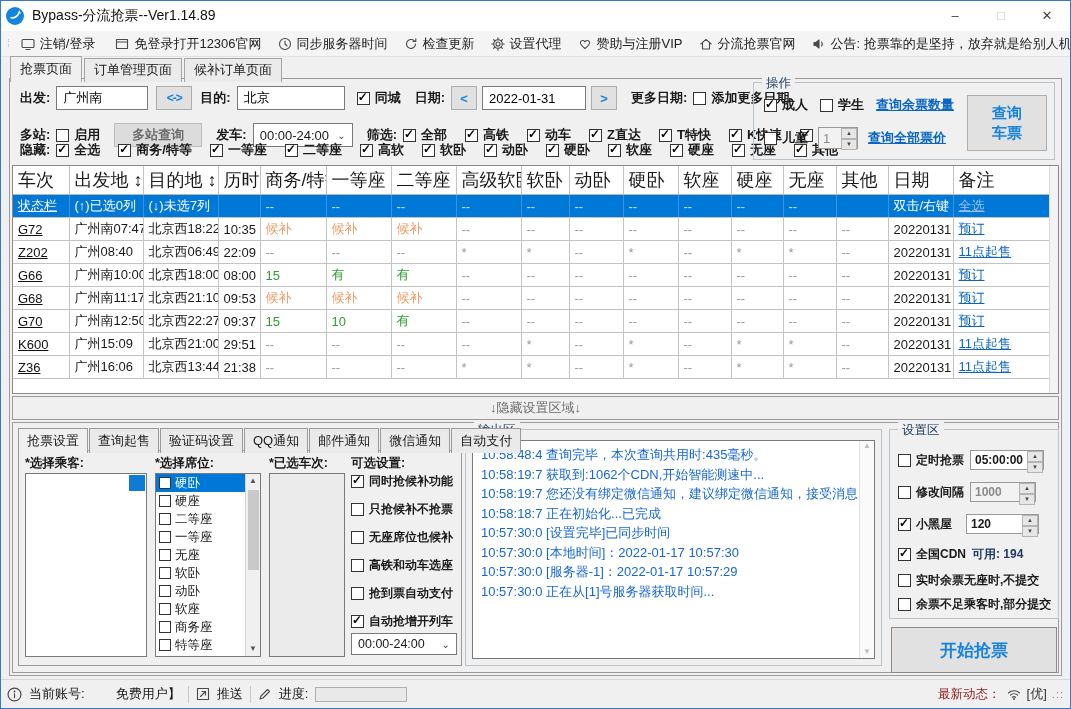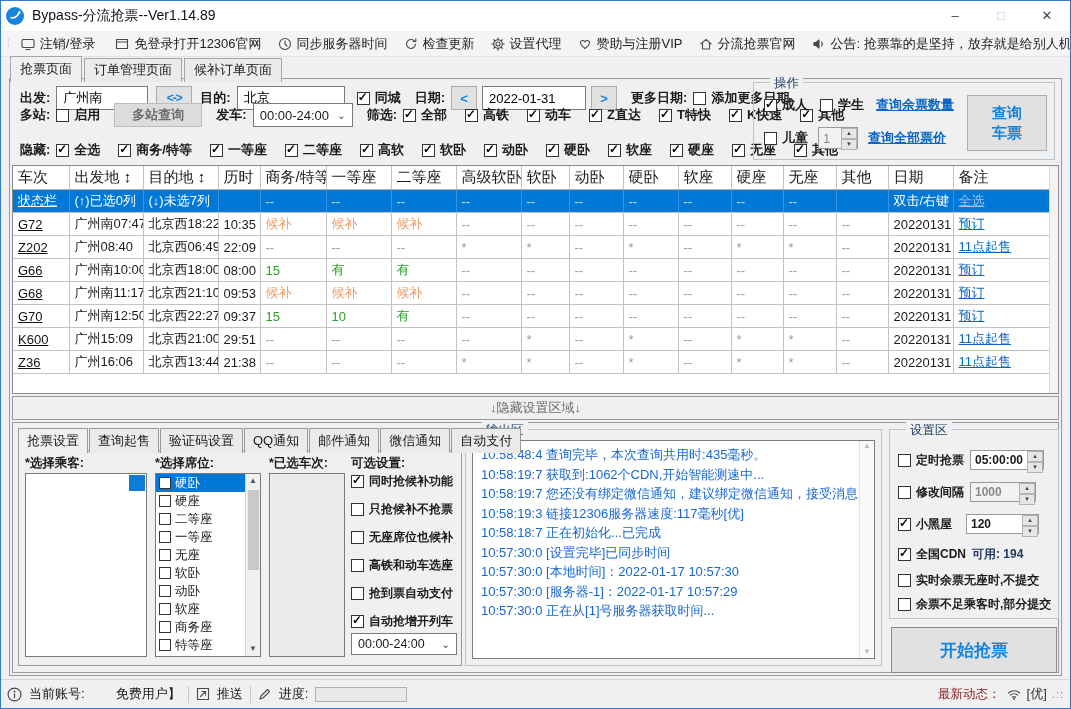--- a/index.html
+++ b/index.html
@@ -30,56 +30,56 @@
   .ptab.active{background:#f0f0f0;padding-top:3px;margin-top:-2px;position:relative;}
   .ptab.active::after{content:"";position:absolute;left:0;right:0;bottom:-1px;height:1px;background:#f0f0f0;}
 
   
   .page-body{position:absolute;left:8px;right:8px;top:77px;height:598px;border:1px solid #9b9b9b;background:#f0f0f0;}
 
   
   .form-area{position:absolute;left:0;top:0;right:0;height:86px;}
   .frow{position:absolute;left:10px;display:flex;align-items:center;white-space:nowrap;}
   .frow1{top:7px;}
-  .frow2{top:24px;text-align:right;}
+  .frow2{top:44px;text-align:right;}
   .frow3{top:62px;}
   .flabel{font-weight:bold;margin-right:6px;}
   .tinput{height:24px;border:1px solid #7a7a7a;background:#fff;padding:0 6px;font:13px "Liberation Sans",sans-serif;}
   .btn{display:inline-flex;align-items:center;justify-content:center;background:#e1e1e1;border:1px solid #adadad;color:#1583dd;font-weight:bold;}
   .swap-btn{width:36px;height:24px;font-size:12px;letter-spacing:-1px;margin:0 8px;}
   .nav-btn{width:26px;height:24px;font-size:13px;}
   .gray-btn{width:88px;height:24px;background:#dcdcdc;border:1px solid #bdbdbd;color:#6d6d6d;font-size:13px;}
   .dd{display:inline-flex;align-items:center;justify-content:space-between;border:1px solid #7a7a7a;background:#fff;height:24px;padding:0 6px;}
   .dd .arr{color:#444;font-size:10px;margin-left:6px;}
   .cbx{display:inline-flex;align-items:center;gap:5px;font-weight:bold;}
   .cb{width:13px;height:13px;border:1px solid #333;background:#fff;display:inline-block;position:relative;flex:none;}
   .cb.checked::after{content:"✓";position:absolute;left:0px;top:-3px;font-size:12px;font-weight:bold;color:#000;}
   .cbx-group{display:inline-flex;gap:18px;align-items:center;}
   .link{color:#0a66c2;text-decoration:underline;font-weight:bold;}
 
   .op-group{position:absolute;right:6px;top:3px;width:302px;height:78px;border:1px solid #b9c4cc;}
-  .group-label{position:absolute;top:-8px;left:8px;background:#f0f0f0;padding:0 4px;color:#16365c;font-size:12.5px;margin-left:8px;}
+  .group-label{position:absolute;top:-8px;left:8px;background:#f0f0f0;padding:0 4px;color:#16365c;font-size:12.5px;}
   .op-rowA{position:absolute;left:10px;top:13px;display:flex;gap:12px;align-items:center;}
   .op-rowB{position:absolute;left:10px;top:44px;display:flex;gap:10px;align-items:center;}
   .query-btn{position:absolute;right:7px;top:12px;width:80px;height:56px;font-size:15px;line-height:20px;}
   .query-btn span{width:2.2em;text-align:center;}
   .spin{display:inline-flex;border:1px solid #9a9a9a;background:#fff;height:22px;align-items:stretch;}
   .spin .val{padding:2px 4px;font-size:13px;display:flex;align-items:center;}
   .spin .btns{display:flex;flex-direction:column;width:16px;flex:none;}
   .spin .btns span{flex:1;font-size:6px;line-height:9px;text-align:center;color:#444;background:#e6e6e6;border:1px solid #b4b4b4;}
   .spin.disabled{background:#f2f2f2;}
   .spin.disabled .val{color:#8a8a8a;}
 
   
   .grid-area{position:absolute;left:2px;top:86px;right:2px;height:229px;background:#fff;border:1px solid #8a8a8a;overflow:hidden;}
   .grid-vscroll{position:absolute;right:0;top:0;bottom:0;width:9px;background:#f3f3f3;border-left:1px solid #dcdcdc;}
   table{border-collapse:collapse;table-layout:fixed;width:1037px;font-size:13px;}
   th,td{border-right:1px solid #c3c3c3;border-bottom:1px solid #c3c3c3;padding:2px 5px;text-align:left;height:17px;
     overflow:hidden;white-space:nowrap;font-weight:normal;}
-  thead th{font-size:15px;border-bottom:1px solid #b5b5b5;}
+  thead th{font-size:18px;border-bottom:1px solid #b5b5b5;}
   .c-wait{color:#ed9a63;}
   .c-ok{color:#2e9e2e;}
   .c-dim{color:#9a9a9a;}
   .train-link{color:#111;text-decoration:underline;}
   .note-link{color:#0a66c2;text-decoration:underline;}
   tr.row-status{background:#0078d7;color:#fff;}
   tr.row-status td{border-right-color:#3a91de;}
   tr.row-status .c-dim{color:#cfe0f5;}
   tr.row-status .train-link{color:#fff;}
   tr.row-status .note-link{color:#9fc1ee;}
@@ -727,21 +727,20 @@
       </div>
 
       <div class="output-group">
         <span class="group-label">输出区</span>
         <div class="out-box">
           <div style="padding-right:16px">
 
           <div class="out-line">10:58:48:4  查询完毕，本次查询共用时:435毫秒。</div>
               <div class="out-line">10:58:19:7  获取到:1062个CDN,开始智能测速中...</div>
               <div class="out-line">10:58:19:7  您还没有绑定微信通知，建议绑定微信通知，接受消息。</div>
-              <div class="out-line">10:58:19:3  链接12306服务器速度:117毫秒[优]</div>
               <div class="out-line">10:58:18:7  正在初始化...已完成</div>
               <div class="out-line">10:57:30:0  [设置完毕]已同步时间</div>
               <div class="out-line">10:57:30:0  [本地时间]：2022-01-17 10:57:30</div>
               <div class="out-line">10:57:30:0  [服务器-1]：2022-01-17 10:57:29</div>
               <div class="out-line">10:57:30:0  正在从[1]号服务器获取时间...</div>
             </div>
           <div class="out-scroll"><span>▲</span><span class="dn">▼</span></div>
         </div>
       </div>
 

